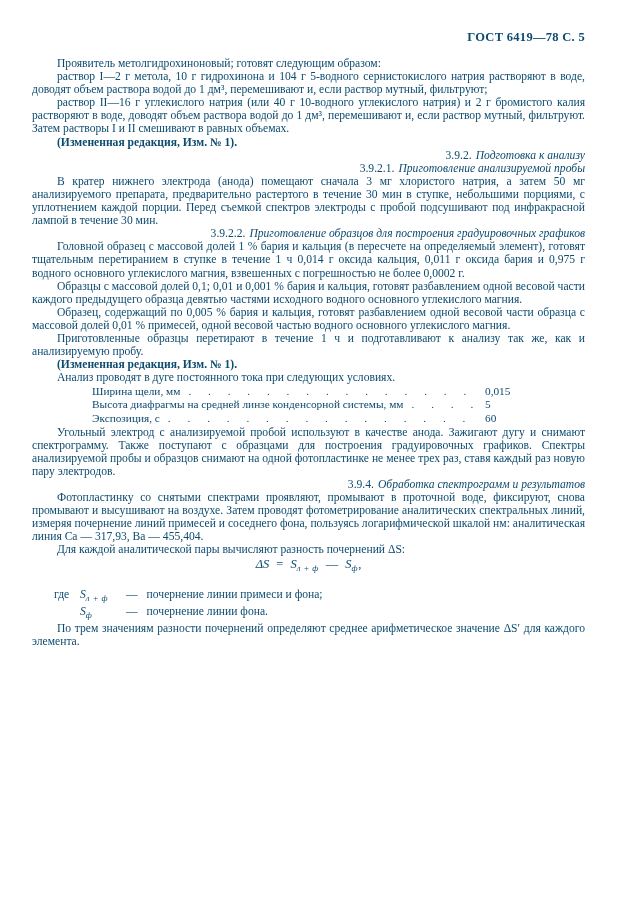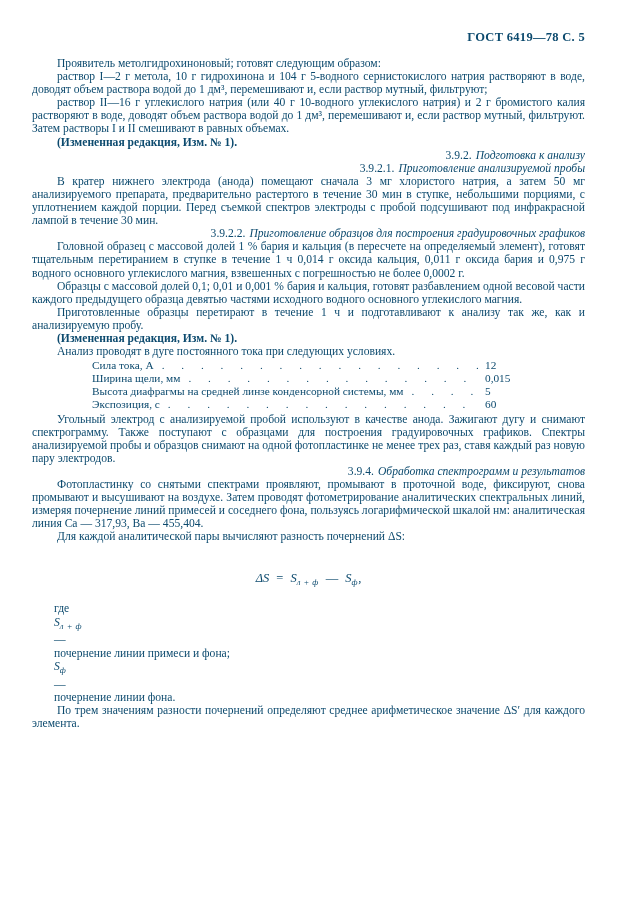--- a/index.html
+++ b/index.html
@@ -58,36 +58,36 @@
     min-width: 10px;
   }
   .cond-leader::after {
     content: ". . . . . . . . . . . . . . . . . . . . . . . . . . . . . . . . . . . . . . . .";
     letter-spacing: 7px;
   }
   .cond-value { flex: none; width: 100px; text-align: left; }
 
   
   .formula-row {
-    margin: 28px 0 13px 0;
+    margin: 0 0 13px 0;
     text-align: center;
     font-size: 12.5px;
     line-height: 14px;
   }
   .formula-row .gap { display: inline-block; width: 7px; }
   .sub {
     font-size: 8.5px;
     font-style: italic;
     vertical-align: -3px;
     letter-spacing: 0.5px;
   }
 
   
   .where { margin: 0 0 0 22px; font-size: 11.6px; line-height: 13.4px; }
-  .where-line { display: flex; align-items: baseline; flex-direction: column; }
+  .where-line { display: flex; align-items: baseline; }
   .where-intro { flex: none; width: 26px; }
   .where-sym { flex: none; width: 46px; }
   .where-dash { flex: none; margin-right: 9px; }
   .where-text { flex: 1; }
 </style>
 </head>
 <body>
 
 <div class="page">
 
@@ -99,31 +99,27 @@
   <p class="par par-bold">(Измененная редакция, Изм. № 1).</p>
 
   <p class="heading"><span>3.9.2.</span><span class="it title">Подготовка к анализу</span></p>
 
   <p class="heading"><span>3.9.2.1.</span><span class="it title">Приготовление анализируемой пробы</span></p>
   <p class="par">В кратер нижнего электрода (анода) помещают сначала 3 мг хлористого натрия, а затем 50 мг анализируемого препарата, предварительно растертого в течение 30 мин в ступке, небольшими порциями, с уплотнением каждой порции. Перед съемкой спектров электроды с пробой подсушивают под инфракрасной лампой в течение 30 мин.</p>
 
   <p class="heading"><span>3.9.2.2.</span><span class="it title">Приготовление образцов для построения градуировочных графиков</span></p>
   <p class="par">Головной образец с массовой долей 1 % бария и кальция (в пересчете на определяемый элемент), готовят тщательным перетиранием в ступке в течение 1 ч 0,014 г оксида кальция, 0,011 г оксида бария и 0,975 г водного основного углекислого магния, взвешенных с погрешностью не более 0,0002 г.</p>
   <p class="par">Образцы с массовой долей 0,1; 0,01 и 0,001 % бария и кальция, готовят разбавлением одной весовой части каждого предыдущего образца девятью частями исходного водного основного углекислого магния.</p>
+  <p class="par">Образец, содержащий по 0,005 % бария и кальция, готовят разбавлением одной весовой части образца с массовой долей 0,01 % примесей, одной весовой частью водного основного углекислого магния.</p>
   <p class="par">Приготовленные образцы перетирают в течение 1 ч и подготавливают к анализу так же, как и анализируемую пробу.</p>
   <p class="par par-bold">(Измененная редакция, Изм. № 1).</p>
 
   <p class="par">Анализ проводят в дуге постоянного тока при следующих условиях.</p>
 
   <div class="conditions">
-    <div class="cond-row">
-      <span class="cond-label">Сила тока, А</span>
-      <span class="cond-leader"></span>
-      <span class="cond-value">12</span>
-    </div>
     <div class="cond-row">
       <span class="cond-label">Ширина щели, мм</span>
       <span class="cond-leader"></span>
       <span class="cond-value">0,015</span>
     </div>
     <div class="cond-row">
       <span class="cond-label">Высота диафрагмы на средней линзе конденсорной системы, мм</span>
       <span class="cond-leader"></span>
       <span class="cond-value">5</span>
     </div>

